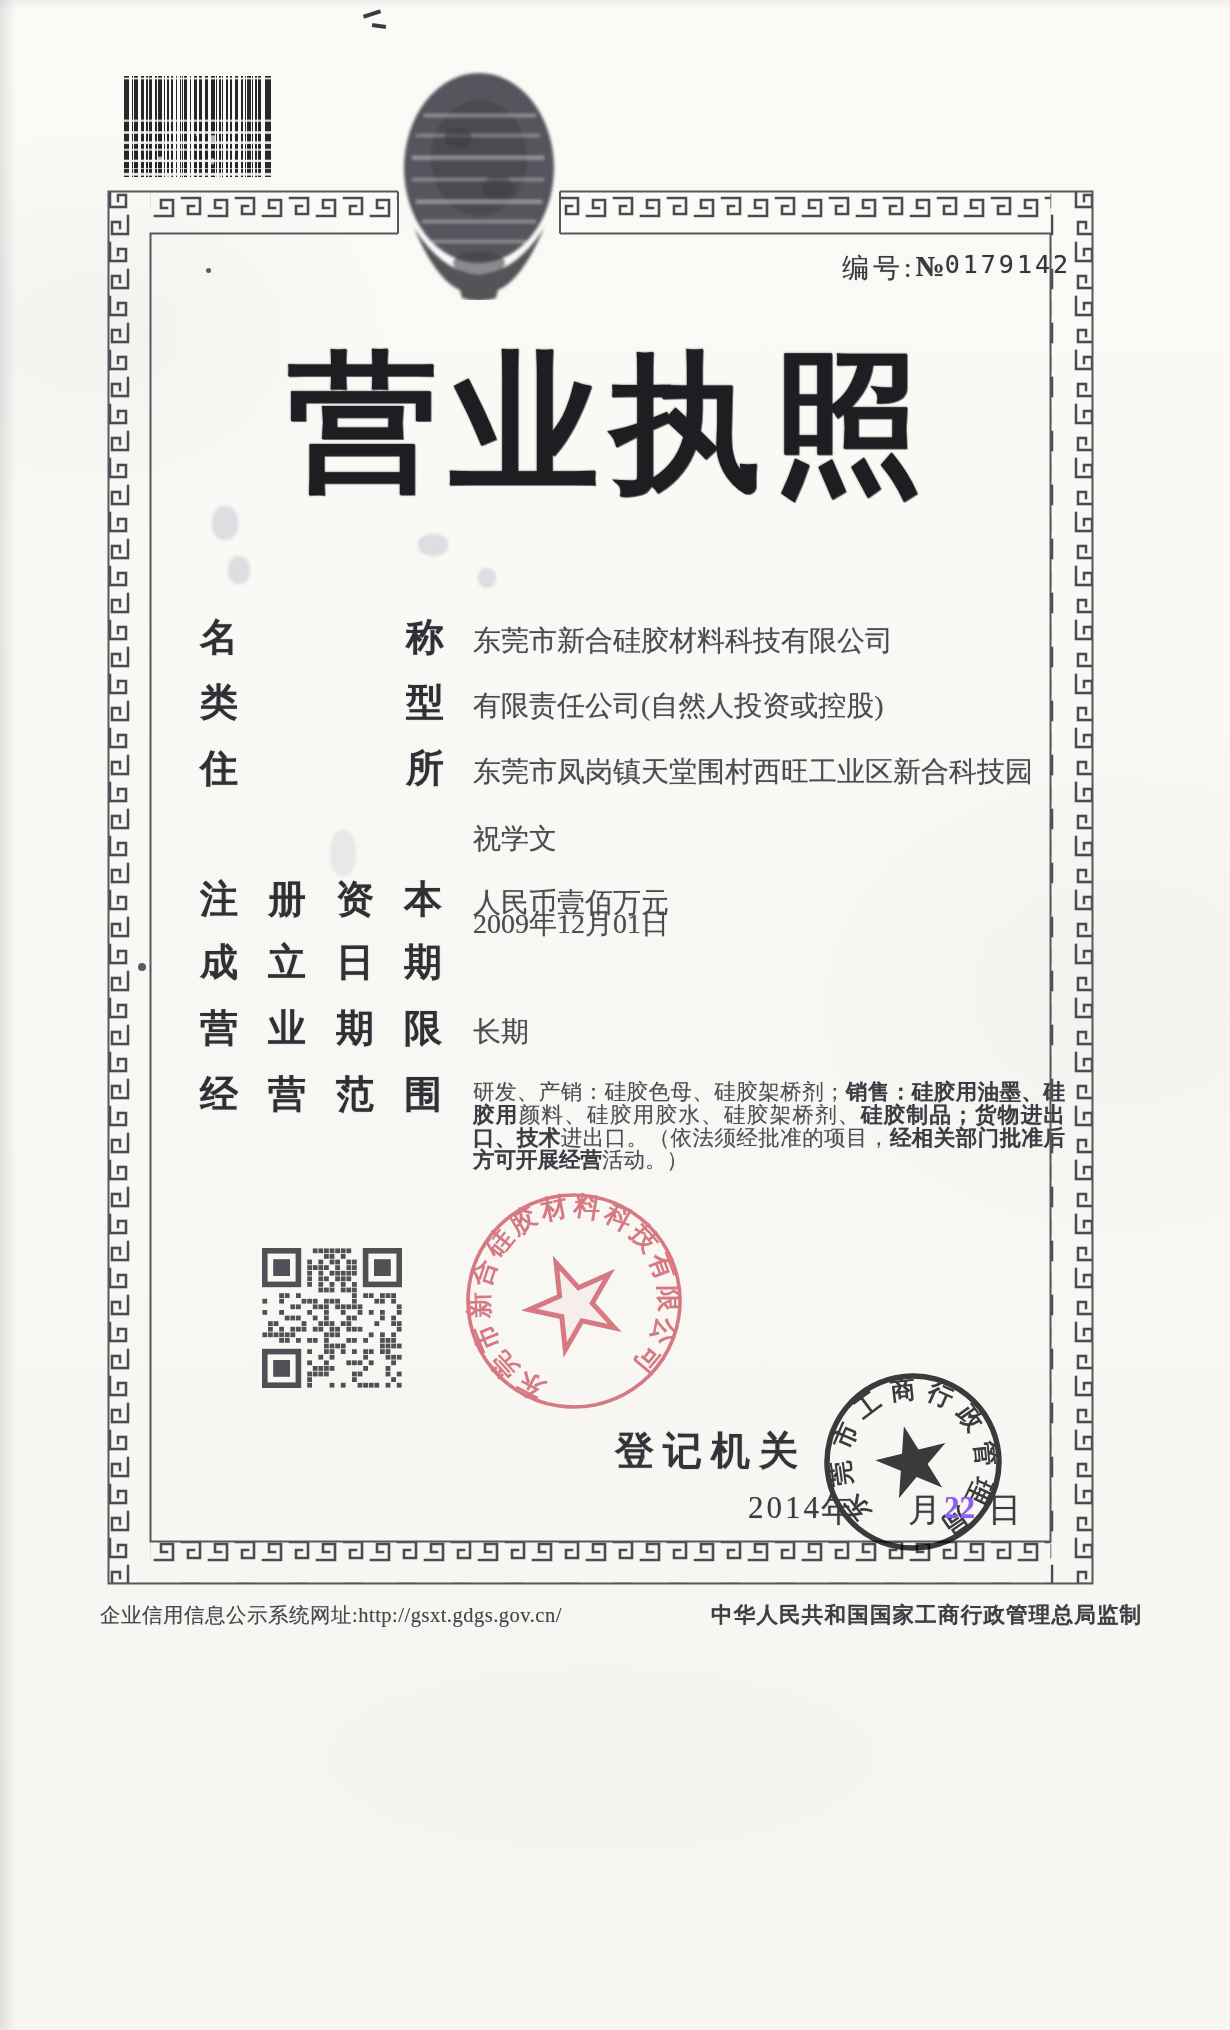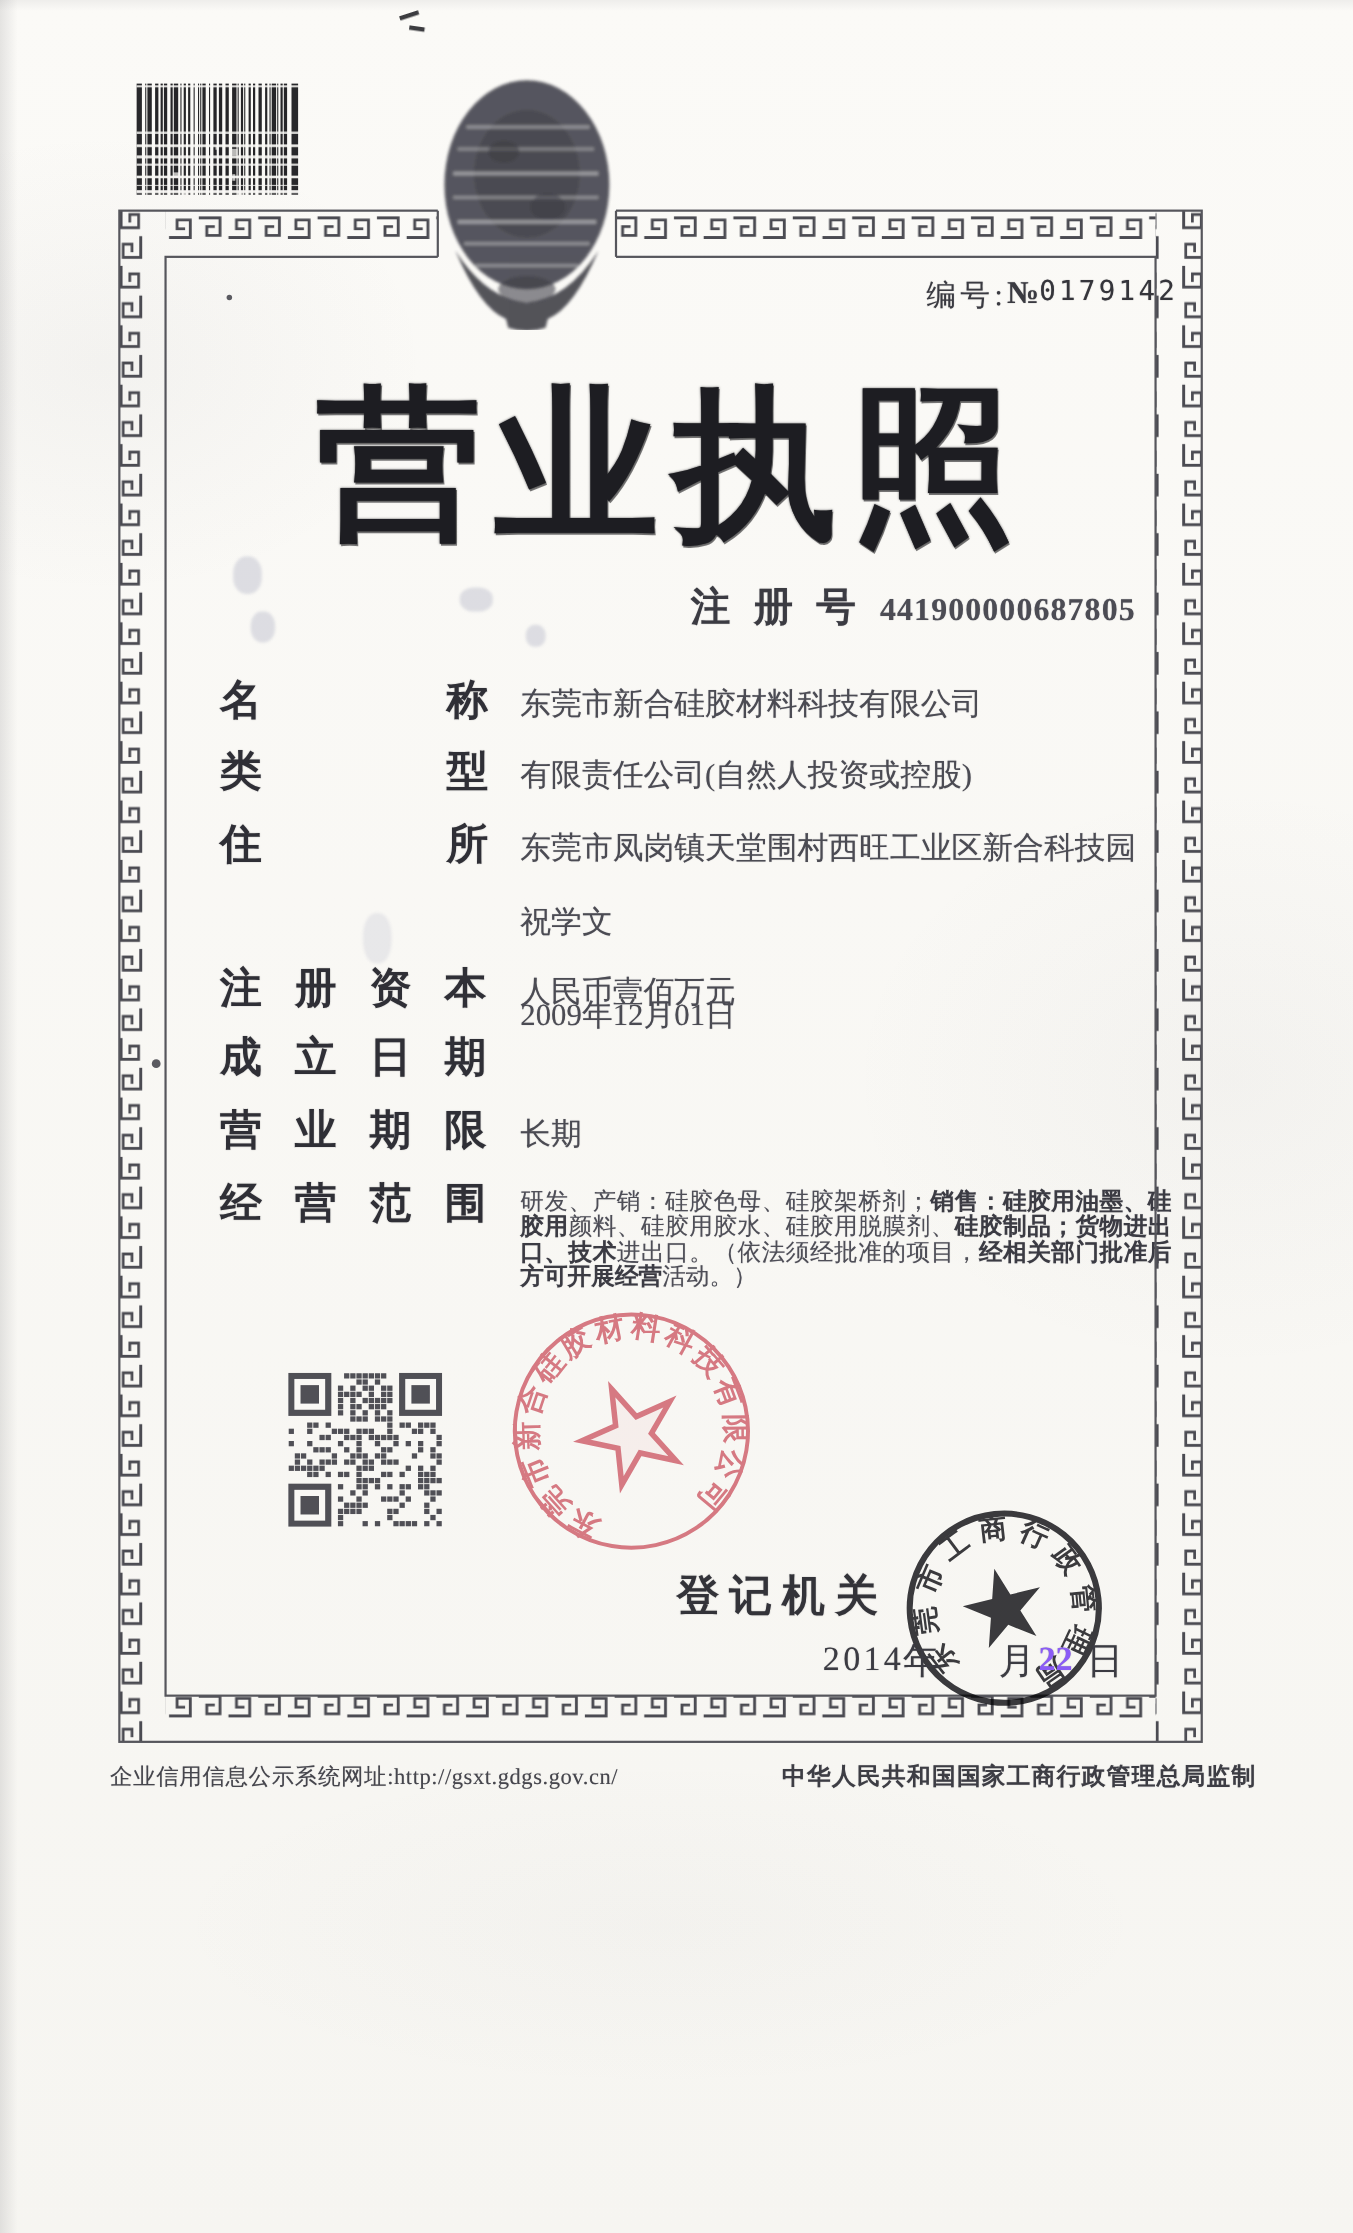--- a/index.html
+++ b/index.html
@@ -192,24 +192,20 @@
     <span class="num">0179142</span>
   </div>
 
   <div class="abs title">
     <span>营</span>
     <span>业</span>
     <span>执</span>
     <span>照</span>
   </div>
 
-  <div class="abs regline">
-    <span class="lab">注册号</span>
-    <span class="num">441900000687805</span>
-  </div>
 
   <div class="flabel" style="top:615px;letter-spacing:168px;">名称</div>
   <div class="fvalue" style="top:624px;">东莞市新合硅胶材料科技有限公司</div>
 
   <div class="flabel" style="top:680px;letter-spacing:168px;">类型</div>
   <div class="fvalue" style="top:689px;">有限责任公司(自然人投资或控股)</div>
 
   <div class="flabel" style="top:746px;letter-spacing:168px;">住所</div>
   <div class="fvalue" style="top:755px;">东莞市凤岗镇天堂围村西旺工业区新合科技园</div>
 
@@ -218,21 +214,21 @@
   <div class="flabel" style="top:877px;letter-spacing:30px;">注册资本</div>
   <div class="fvalue" style="top:886px;">人民币壹佰万元</div>
 
   <div class="flabel" style="top:940px;letter-spacing:30px;">成立日期</div>
   <div class="fvalue" style="top:907px;">2009年12月01日</div>
 
   <div class="flabel" style="top:1006px;letter-spacing:30px;">营业期限</div>
   <div class="fvalue" style="top:1015px;">长期</div>
 
   <div class="flabel" style="top:1072px;letter-spacing:30px;">经营范围</div>
-  <div class="scope"><span>研发、产销：硅胶色母、硅胶架桥剂；</span><span class="strong">销售：硅胶用油墨、硅胶用</span><span>颜料、硅胶用胶水、硅胶用脱膜剂、</span><span class="strong">硅胶制品；货物进出口、技术</span><span>进出口。（依法须经批准的项目，</span><span class="strong">经相关部门批准后方可开展经营</span><span>活动。）</span></div>
+  <div class="scope"><span>研发、产销：硅胶色母、硅胶架桥剂；</span><span class="strong">销售：硅胶用油墨、硅胶用</span><span>颜料、硅胶用胶水、硅胶架桥剂、</span><span class="strong">硅胶制品；货物进出口、技术</span><span>进出口。（依法须经批准的项目，</span><span class="strong">经相关部门批准后方可开展经营</span><span>活动。）</span></div>
 
   <svg id="qr-svg" class="abs qr" width="140" height="140" viewBox="0 0 140 140" style="filter:blur(.3px);opacity:.9">
       <rect x="50.8" y="0.4" width="4.8" height="4.8" fill="#3e3e46"></rect>
       <rect x="56.4" y="0.4" width="4.8" height="4.8" fill="#3e3e46"></rect>
       <rect x="61.99999999999999" y="0.4" width="4.8" height="4.8" fill="#3e3e46"></rect>
       <rect x="67.6" y="0.4" width="4.8" height="4.8" fill="#3e3e46"></rect>
       <rect x="73.2" y="0.4" width="4.8" height="4.8" fill="#3e3e46"></rect>
       <rect x="78.8" y="0.4" width="4.8" height="4.8" fill="#3e3e46"></rect>
       <rect x="84.4" y="0.4" width="4.8" height="4.8" fill="#3e3e46"></rect>
       <rect x="61.99999999999999" y="6" width="4.8" height="4.8" fill="#3e3e46"></rect>

